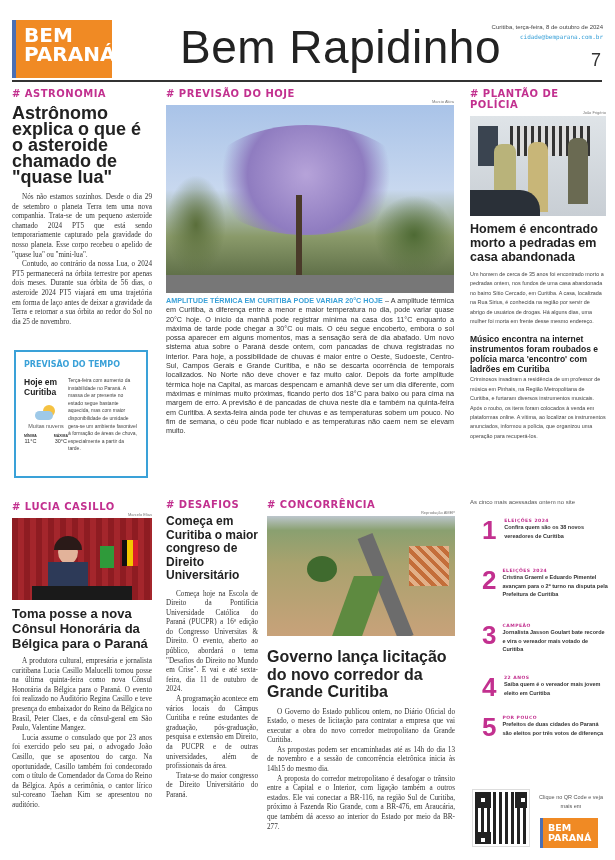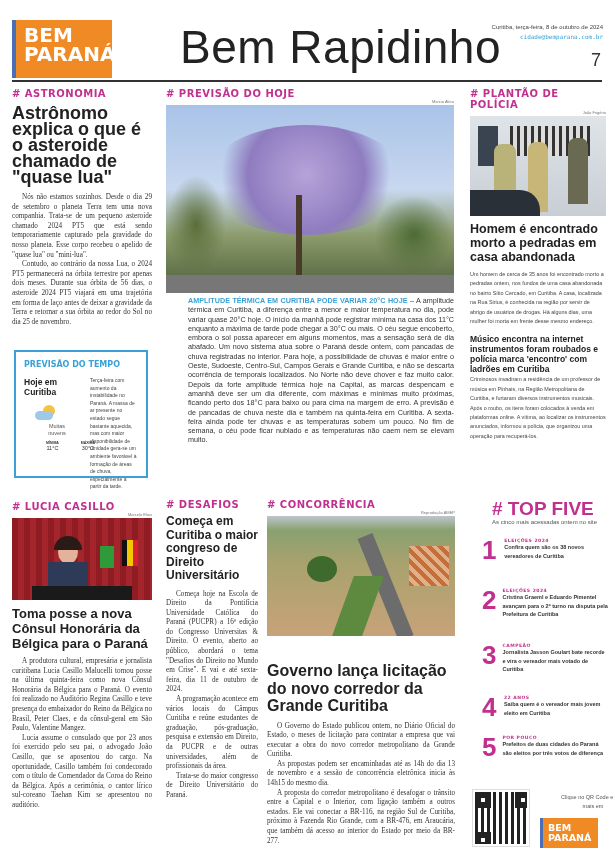--- a/index.html
+++ b/index.html
@@ -1,17 +1,17 @@
 <!DOCTYPE html>
 <html><head>
 <meta charset="utf-8">
 <style>
   * { box-sizing: border-box; margin: 0; padding: 0; }
   body { width: 615px; height: 860px; background: #fff; font-family: "Liberation Serif", serif; color: #222; position: relative; overflow: hidden; }
-  .sans { font-family: "Liberation Sans", sans-serif; margin-left: 22px; }
+  .sans { font-family: "Liberation Sans", sans-serif; }
   .abs { position: absolute; }
 
   
   .logo { left: 12px; top: 20px; width: 100px; height: 58px; background: #f08a24; border-left: 4px solid #4a6fb5; color: #fff; font-family: "DejaVu Sans", sans-serif; font-weight: bold; font-size: 20px; line-height: 19px; padding: 6px 0 0 8px; }
   .title { left: 180px; top: 20px; font-family: "Liberation Sans", sans-serif; font-size: 46px; color: #222; letter-spacing: 0.5px; }
   .dateline { right: 12px; top: 24px; font-family: "Liberation Sans", sans-serif; font-size: 6px; color: #444; text-align: right; }
   .email { right: 12px; top: 33px; font-family: "DejaVu Sans Mono", monospace; font-size: 6px; color: #3aa1d8; }
   .pagenum { right: 14px; top: 50px; font-family: "Liberation Sans", sans-serif; font-size: 18px; color: #333; }
   .mast-rule { left: 12px; top: 80px; width: 590px; height: 2px; background: #333; }
 
@@ -141,30 +141,29 @@
 
 <div class="abs" style="left:267px; top:499px; width:188px;">
   <div class="tag"># CONCORRÊNCIA</div>
   <div class="credit">Reprodução AMEP</div>
   <div class="photo" style="height:120px; margin-top:1px; position:relative; background:linear-gradient(#bcc6cc 0%, #8aa070 12%, #a9a26e 40%, #c8a27a 100%);">
     <div style="position:absolute; left:90px; top:20px; width:16px; height:110px; background:#6c6c6c; transform:rotate(-22deg); transform-origin:top;"></div>
     <div style="position:absolute; left:40px; top:40px; width:30px; height:26px; border-radius:50%; background:#3f6a2e;"></div>
     <div style="position:absolute; right:6px; top:30px; width:40px; height:40px; background:repeating-linear-gradient(45deg,#c46e3a 0 4px,#e2b088 4px 8px);"></div>
     <div style="position:absolute; left:76px; top:60px; width:30px; height:60px; background:#5e8a40; transform:skewX(-20deg);"></div>
   </div>
-  <div class="headline" style="font-size:16px; line-height:17.5px; margin-top:26px;">Governo lança licitação do novo corredor da Grande Curitiba</div>
+  <div class="headline" style="font-size:16px; line-height:17.5px; margin-top:12px;">Governo lança licitação do novo corredor da Grande Curitiba</div>
   <div class="body" style="margin-top:7px;">
     <p>O Governo do Estado publicou ontem, no Diário Oficial do Estado, o meses de licitação para contratar a empresa que vai executar a obra do novo corredor metropolitano da Grande Curitiba.</p>
     <p>As propostas podem ser encaminhadas até as 14h do dia 13 de novembro e a sessão de concorrência eletrônica inicia às 14h15 do mesmo dia.</p>
     <p>A proposta do corredor metropolitano é desafogar o trânsito entre a Capital e o Interior, com ligação também a outros estados. Ele vai conectar a BR-116, na região Sul de Curitiba, próximo à Fazenda Rio Grande, com a BR-476, em Araucária, que também dá acesso ao interior do Estado por meio da BR-277.</p>
   </div>
 </div>
 
 <div class="abs" style="left:470px; top:499px; width:138px;">
-  <div class="sans" style="font-size:19px; font-weight:bold; color:#c2308f; line-height:20px;"># TOP FIVE</div>
   <div class="sans" style="font-size:6px; color:#555;">As cinco mais acessadas ontem no site</div>
   <div style="margin-top:10px; padding-left:12px;">
     <div style="display:flex; gap:6px; height:50px;">
       <div class="top5num">1</div>
       <div style="padding-top:3px;">
         <div class="top5cat">ELEIÇÕES 2024</div>
         <div class="top5txt">Confira quem são os 38 novos vereadores de Curitiba</div>
       </div>
     </div>
     <div style="display:flex; gap:6px; height:55px;">

